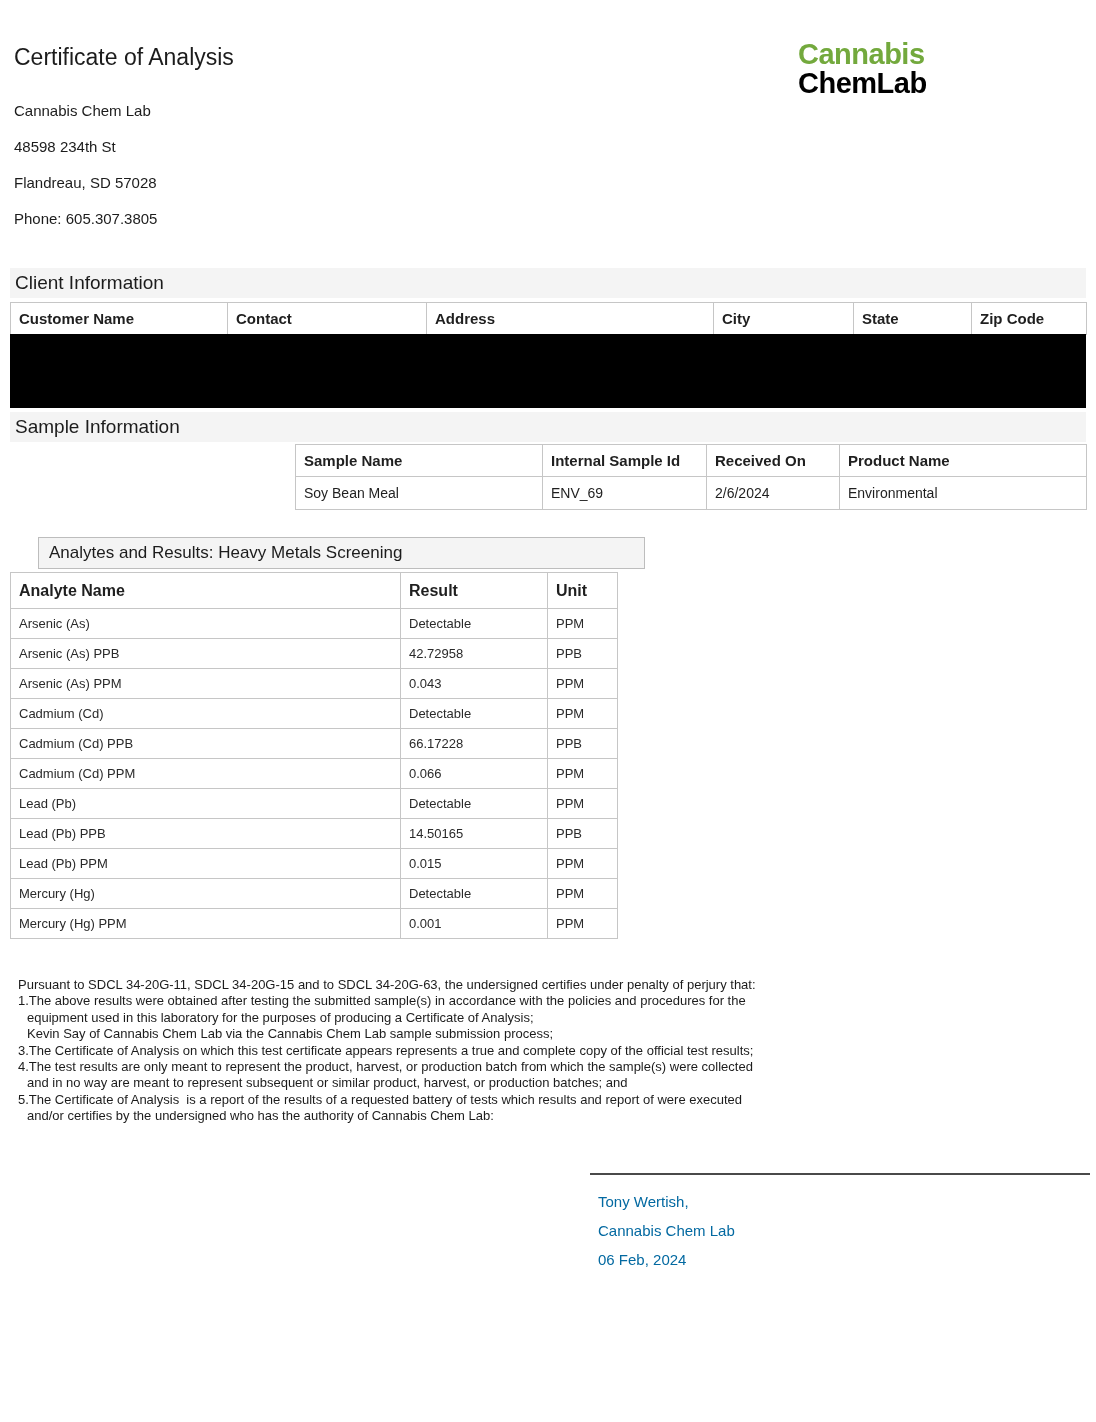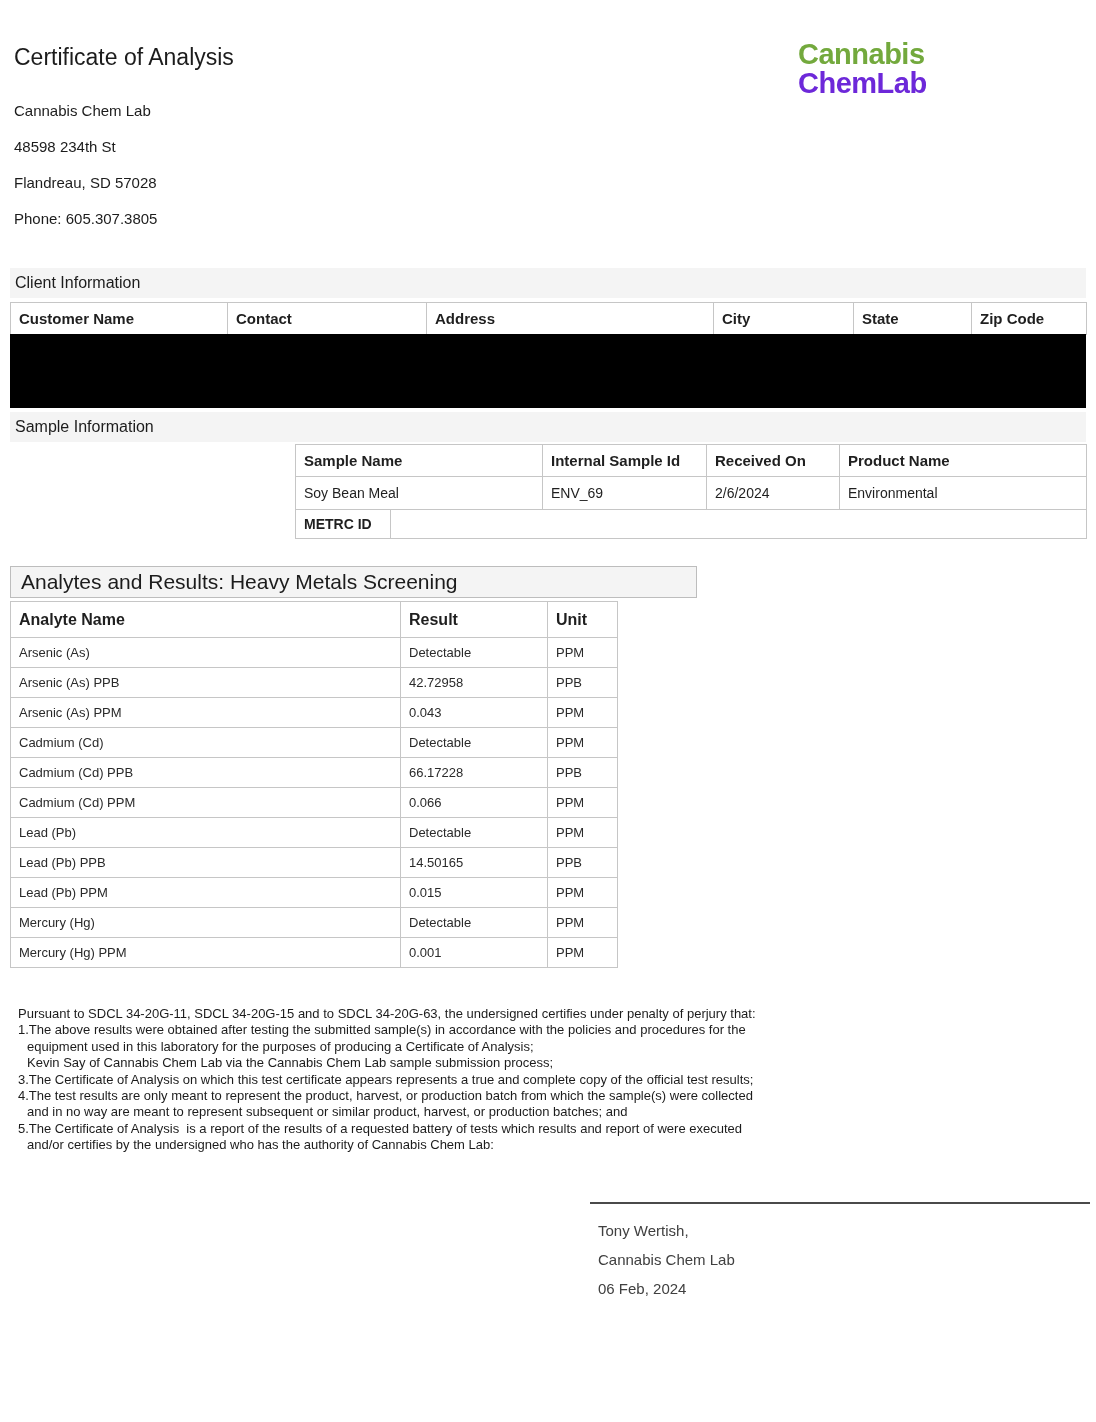--- a/index.html
+++ b/index.html
@@ -12,27 +12,27 @@
     position:relative;
   }
   .page { width:1096px; height:1422px; background:#fff; }
 
   
   .top { position:relative; padding:44px 14px 0 14px; margin-bottom:40px; }
   .doc-title { font-size:23px; line-height:26px; font-weight:500; color:#1c1c1c; margin-bottom:32px; }
   .lab-line { font-size:15px; line-height:18px; margin-bottom:18px; color:#1c1c1c; }
   .logo { position:absolute; left:798px; top:40px; text-align:left; }
   .logo-line1 { font-size:29px; line-height:29px; font-weight:bold; letter-spacing:-0.5px; }
-  .logo-line2 { font-size:29px; line-height:29px; font-weight:bold; letter-spacing:-0.5px; color:#6d28d9; }
+  .logo-line2 { font-size:29px; line-height:29px; font-weight:bold; letter-spacing:-0.5px; color:#000000; }
 
   
   .section { margin:0 10px; }
   .section-bar {
     background:#f4f4f4;
-    font-size:16px; line-height:19px;
+    font-size:19px; line-height:19px;
     padding:5px 0 6px 5px;
     color:#1c1c1c;
   }
 
   
   table { border-collapse:collapse; table-layout:fixed;padding-left:29px; }
   th, td { border:1px solid #c6c6c6; text-align:left; vertical-align:middle; overflow:hidden; white-space:nowrap; }
   th { font-weight:bold; }
 
   
@@ -45,45 +45,46 @@
   .sample-table { width:791px; }
   .sample-table th { font-size:15px; padding:7px 8px; line-height:17px; }
   .sample-table td { font-size:14px; padding:8px 8px; line-height:16px; }
   .metrc-table { width:791px; margin-top:-1px; }
   .metrc-table td { font-size:14px; padding:6px 8px; line-height:16px; }
   .metrc-label { font-weight:bold; }
 
   
   .analytes-section { margin-top:27px; }
   .analytes-title-box {
-    width:687px;
+    width:607px;
     border:1px solid #bdbdbd;
     background:#f4f4f4;
-    font-size:21px; line-height:20px;
+    font-size:17px; line-height:20px;
     padding:5px 0 5px 10px;
     color:#1c1c1c;
+    margin-left:28px;
   }
   .analytes-table { width:607px; margin-top:3px; }
   .analytes-table th { font-size:16px; padding:8px 8px; line-height:19px; }
   .analytes-table td { font-size:13px; padding:8px 8px 7px 8px; line-height:14px; color:#2a2a2a; }
 
   
   .cert { margin:38px 0 0 18px; font-size:13px; line-height:16.4px; color:#1c1c1c; }
   .cert-line { white-space:pre; }
   .cert-line.indent { padding-left:9px; }
 
   
   .signature {
     margin-left:590px;
     margin-top:48px;
     width:500px;
     border-top:2px solid #4a4a4a;
     padding:12px 0 0 8px;
   }
-  .sig-line { font-size:15px; line-height:29px; color:#404040; }
+  .sig-line { font-size:15px; line-height:29px; color:#0369a1; }
 </style>
 </head>
 <body>
 
 <div class="page">
 
   <div class="top">
     <div class="doc-title">Certificate of Analysis</div>
     <div class="lab-line">Cannabis Chem Lab</div>
     <div class="lab-line">48598 234th St</div>
@@ -140,32 +141,20 @@
         </thead>
         <tbody>
           <tr>
             <td>Soy Bean Meal</td>
             <td>ENV_69</td>
             <td>2/6/2024</td>
             <td>Environmental</td>
           </tr>
         </tbody>
       </table>
-      <table class="metrc-table">
-        <colgroup>
-            <col style="width:95px">
-            <col style="width:696px">
-          </colgroup>
-        <tbody>
-          <tr>
-            <td class="metrc-label">METRC ID</td>
-            <td></td>
-          </tr>
-        </tbody>
-      </table>
     </div>
   </div>
 
   <div class="section analytes-section">
     <div class="analytes-title-box">Analytes and Results: Heavy Metals Screening</div>
     <table class="analytes-table">
       <colgroup>
           <col style="width:390px">
           <col style="width:147px">
           <col style="width:70px">

